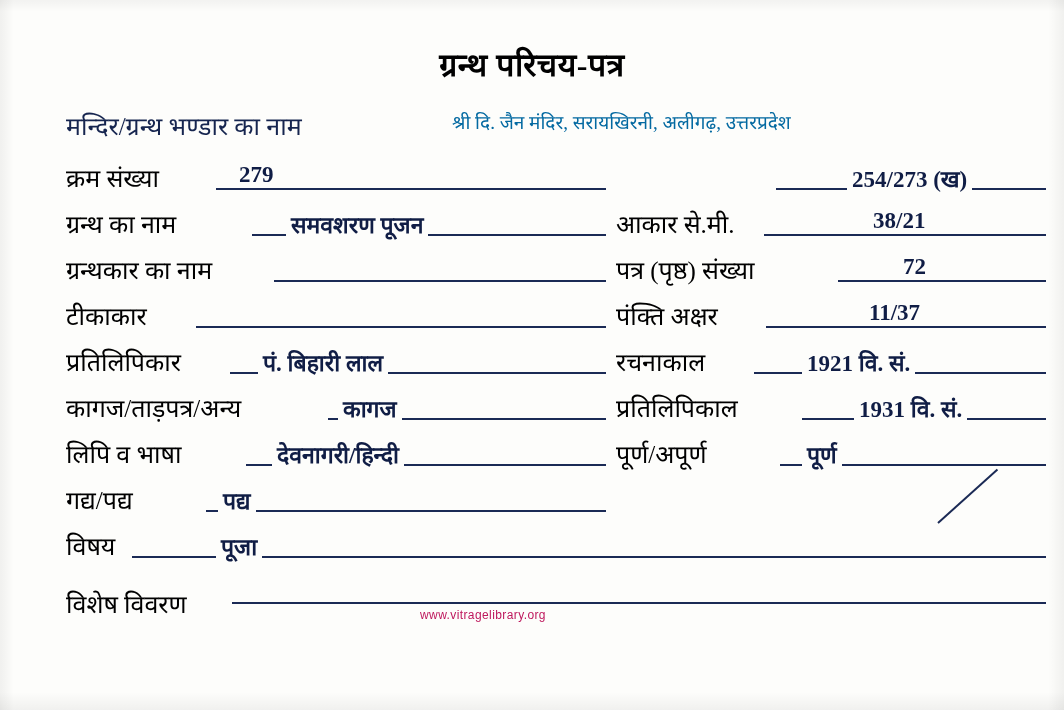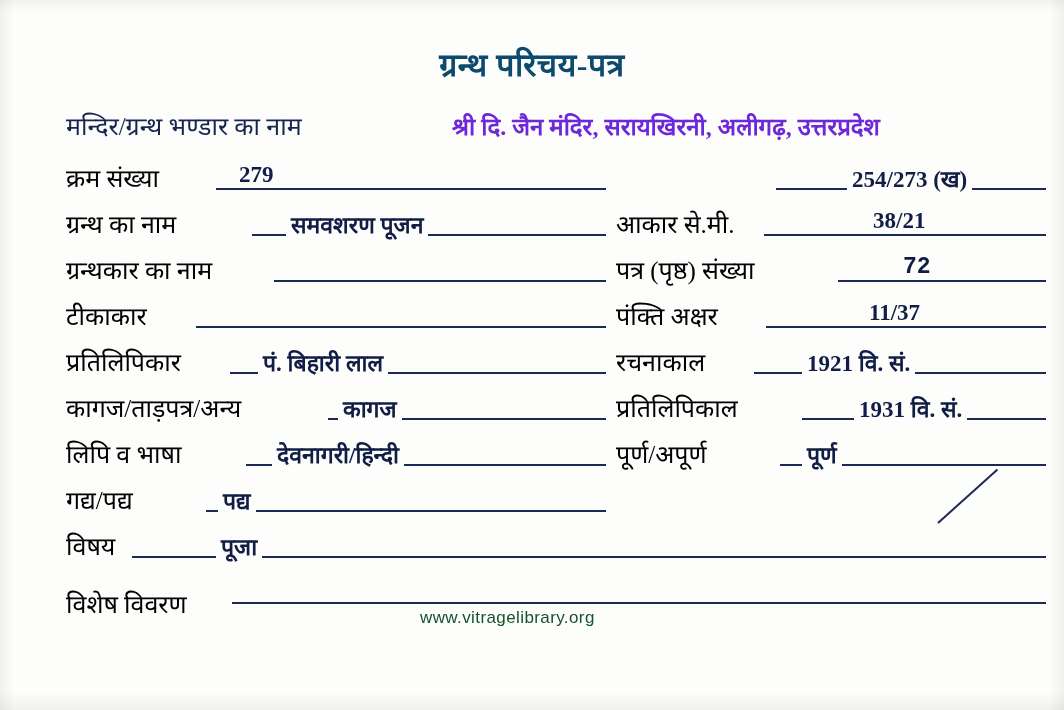--- a/index.html
+++ b/index.html
@@ -35,21 +35,21 @@
   .title {
     position: absolute;
     top: 42px;
     left: 0;
     width: 1064px;
     text-align: center;
     font-family: "Liberation Serif", serif;
     font-size: 32px;
     font-weight: 700;
     letter-spacing: 0.5px;
-    color: #0c4a6e;
+    color: #000000;
   }
   .temple-row {
     position: absolute;
     top: 108px;
     left: 66px;
     width: 980px;
     height: 34px;
   }
   .temple-label {
     position: absolute;
@@ -58,23 +58,23 @@
     font-family: "Liberation Serif", serif;
     font-size: 25px;
     color: #16254f;
     white-space: nowrap;
   }
   .temple-value {
     position: absolute;
     left: 386px;
     top: 1px;
     font-family: "Liberation Serif", serif;
-    font-size: 24px;
-    font-weight: 700;
-    color: #6d28d9;
+    font-size: 19px;
+    font-weight: 400;
+    color: #0369a1;
     white-space: nowrap;
   }
   .row {
     position: absolute;
     left: 66px;
     width: 980px;
     height: 46px;
   }
   .col-left {
     position: absolute;
@@ -132,22 +132,22 @@
     position: absolute;
     z-index: 5;
     border-top: 2px solid #1b2a55;
     transform-origin: left center;
   }
   .watermark {
     position: absolute;
     left: 420px;
     top: 608px;
     font-family: "Liberation Sans", sans-serif;
-    font-size: 17px;
-    color: #14532d;
+    font-size: 12px;
+    color: #be185d;
     letter-spacing: 0.4px;
   }
 </style>
 </head>
 <body>
 
 <div id="card">
 
   <div class="title">ग्रन्थ परिचय-पत्र</div>
 
@@ -183,21 +183,21 @@
 
   <div class="row" style="top:252px;">
     <div class="col-left">
       <span class="lbl">ग्रन्थकार का नाम</span>
       <span class="rule" style="left:208px; width:332px;"></span>
       <span class="val" style="left:240px;"></span>
     </div>
     <div class="col-right">
       <span class="lbl">पत्र (पृष्ठ) संख्या</span>
       <span class="rule" style="left:222px; width:208px;"></span>
-      <span class="val" style="left:282px;font-family:Liberation Mono, monospace;">72</span>
+      <span class="val" style="left:282px;">72</span>
     </div>
   </div>
 
   <div class="row" style="top:298px;">
     <div class="col-left">
       <span class="lbl">टीकाकार</span>
       <span class="rule" style="left:130px; width:410px;"></span>
       <span class="val" style="left:180px;"></span>
     </div>
     <div class="col-right">

